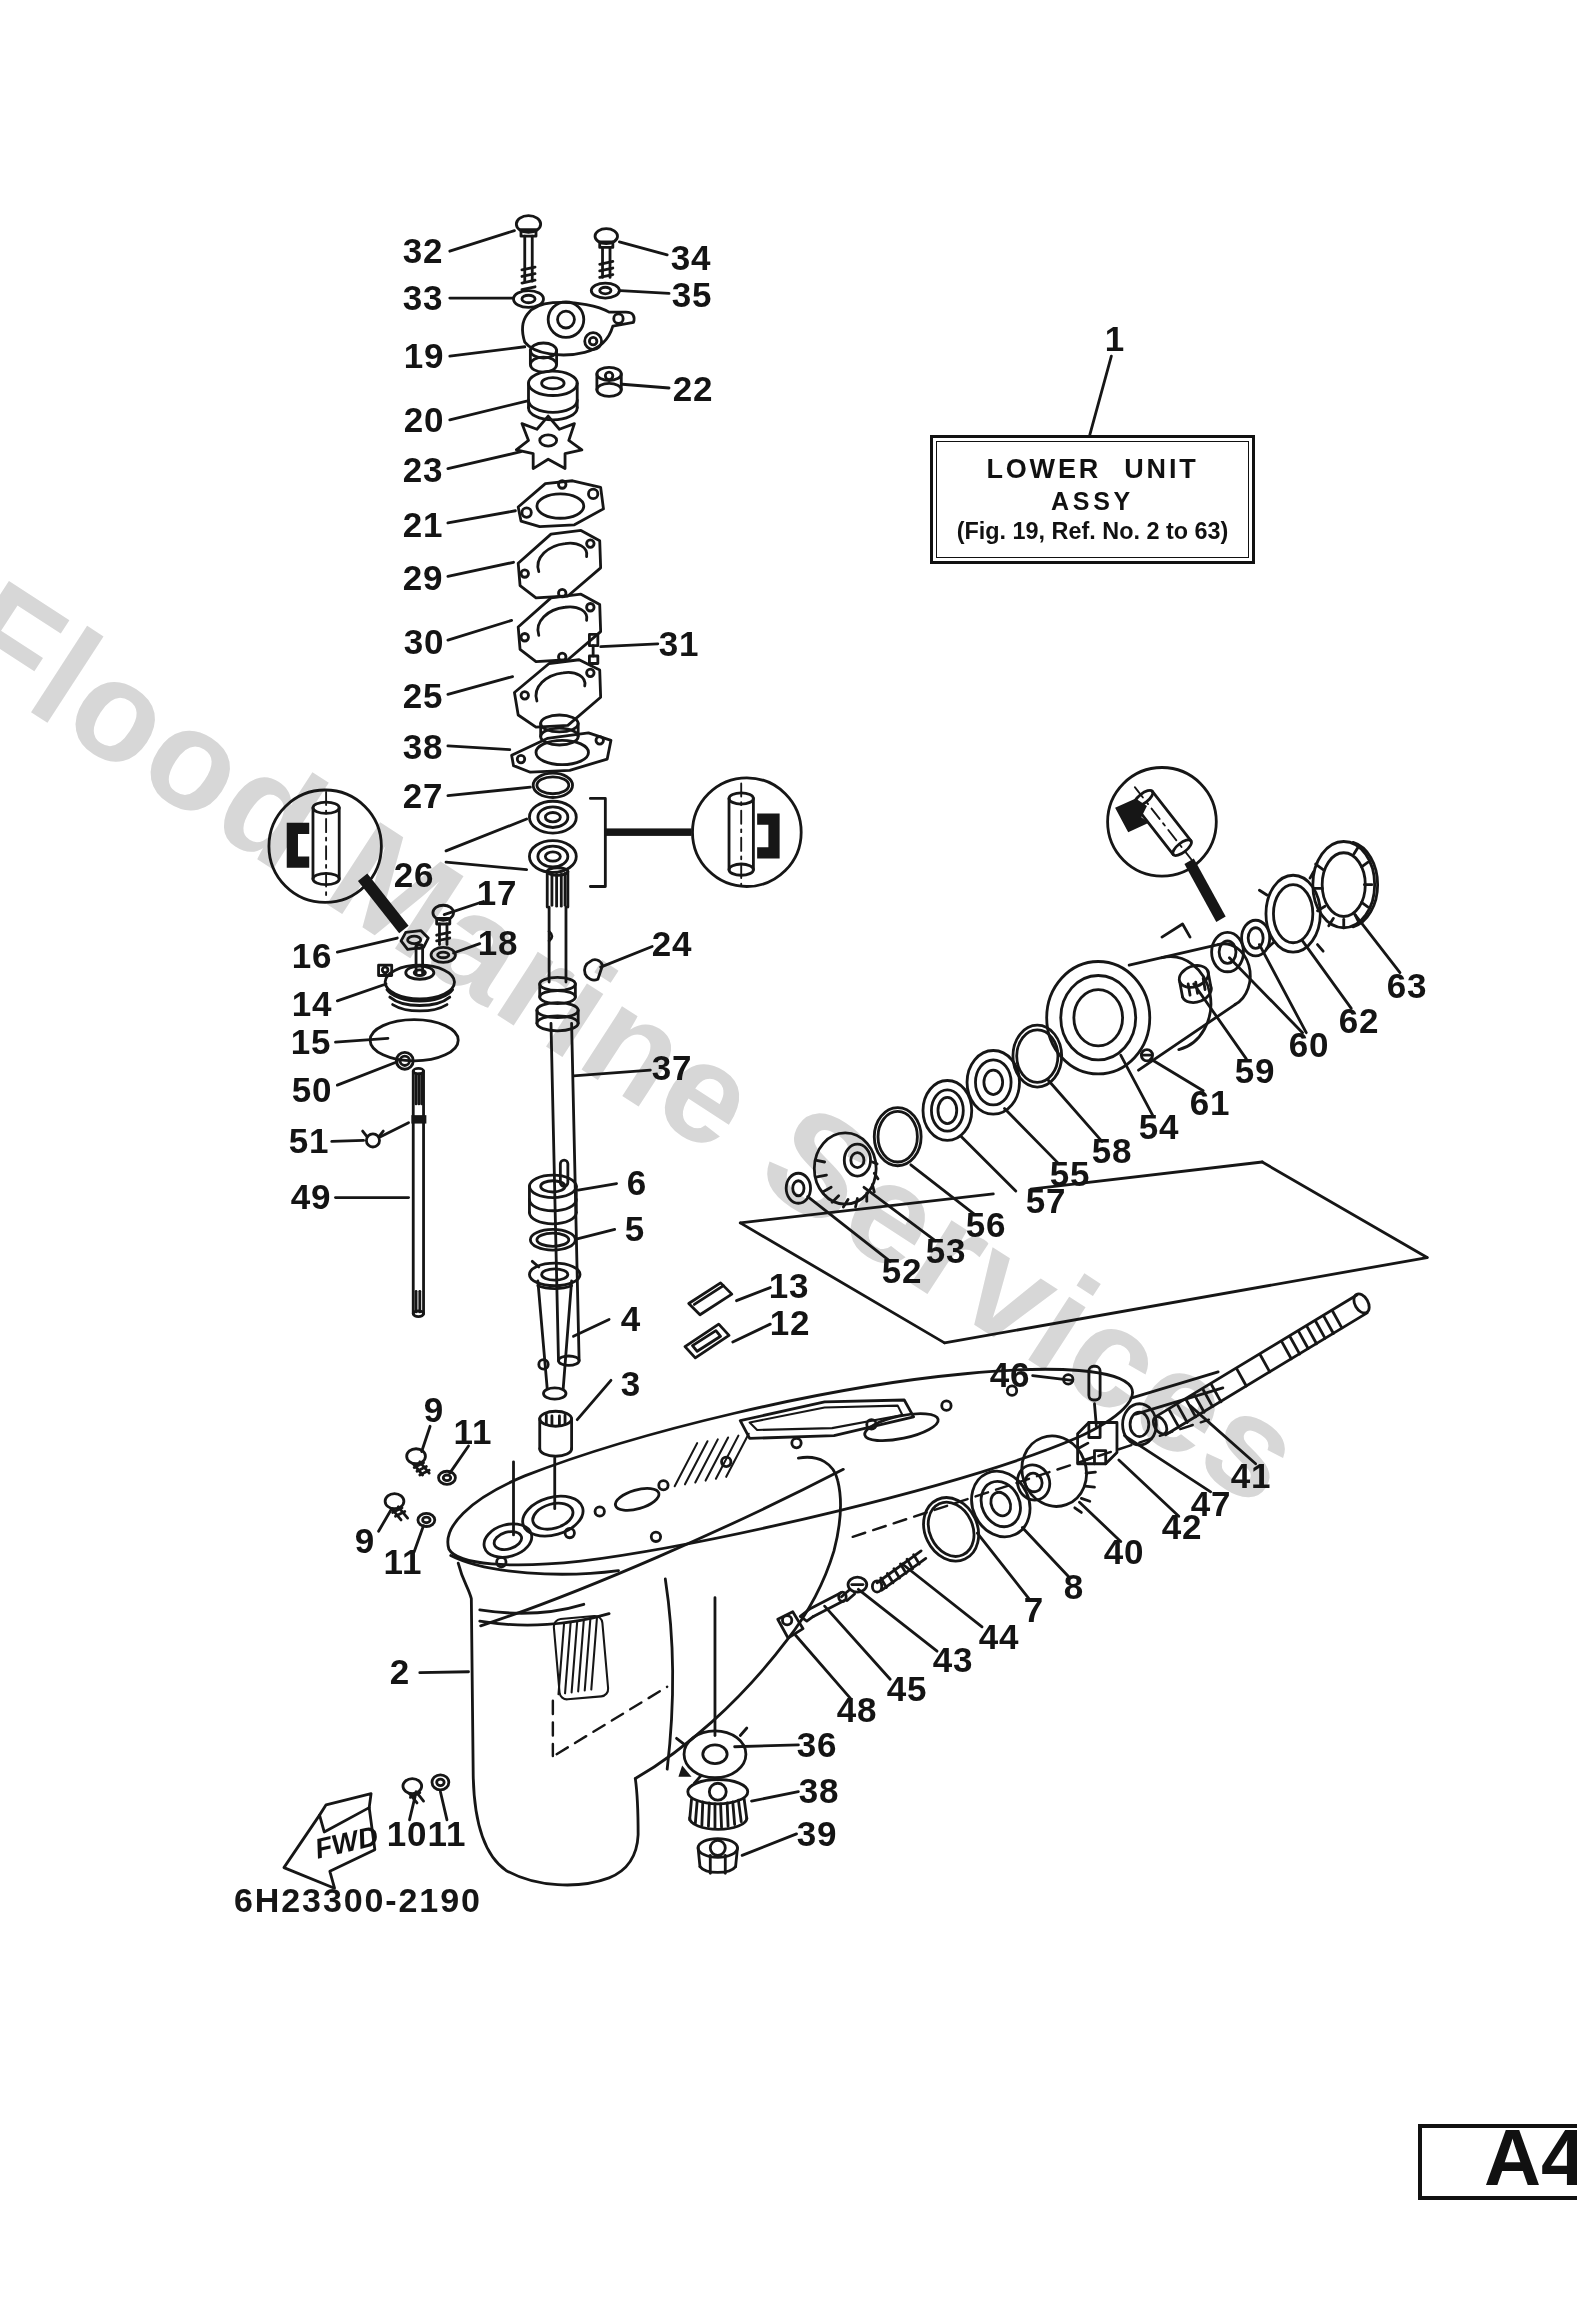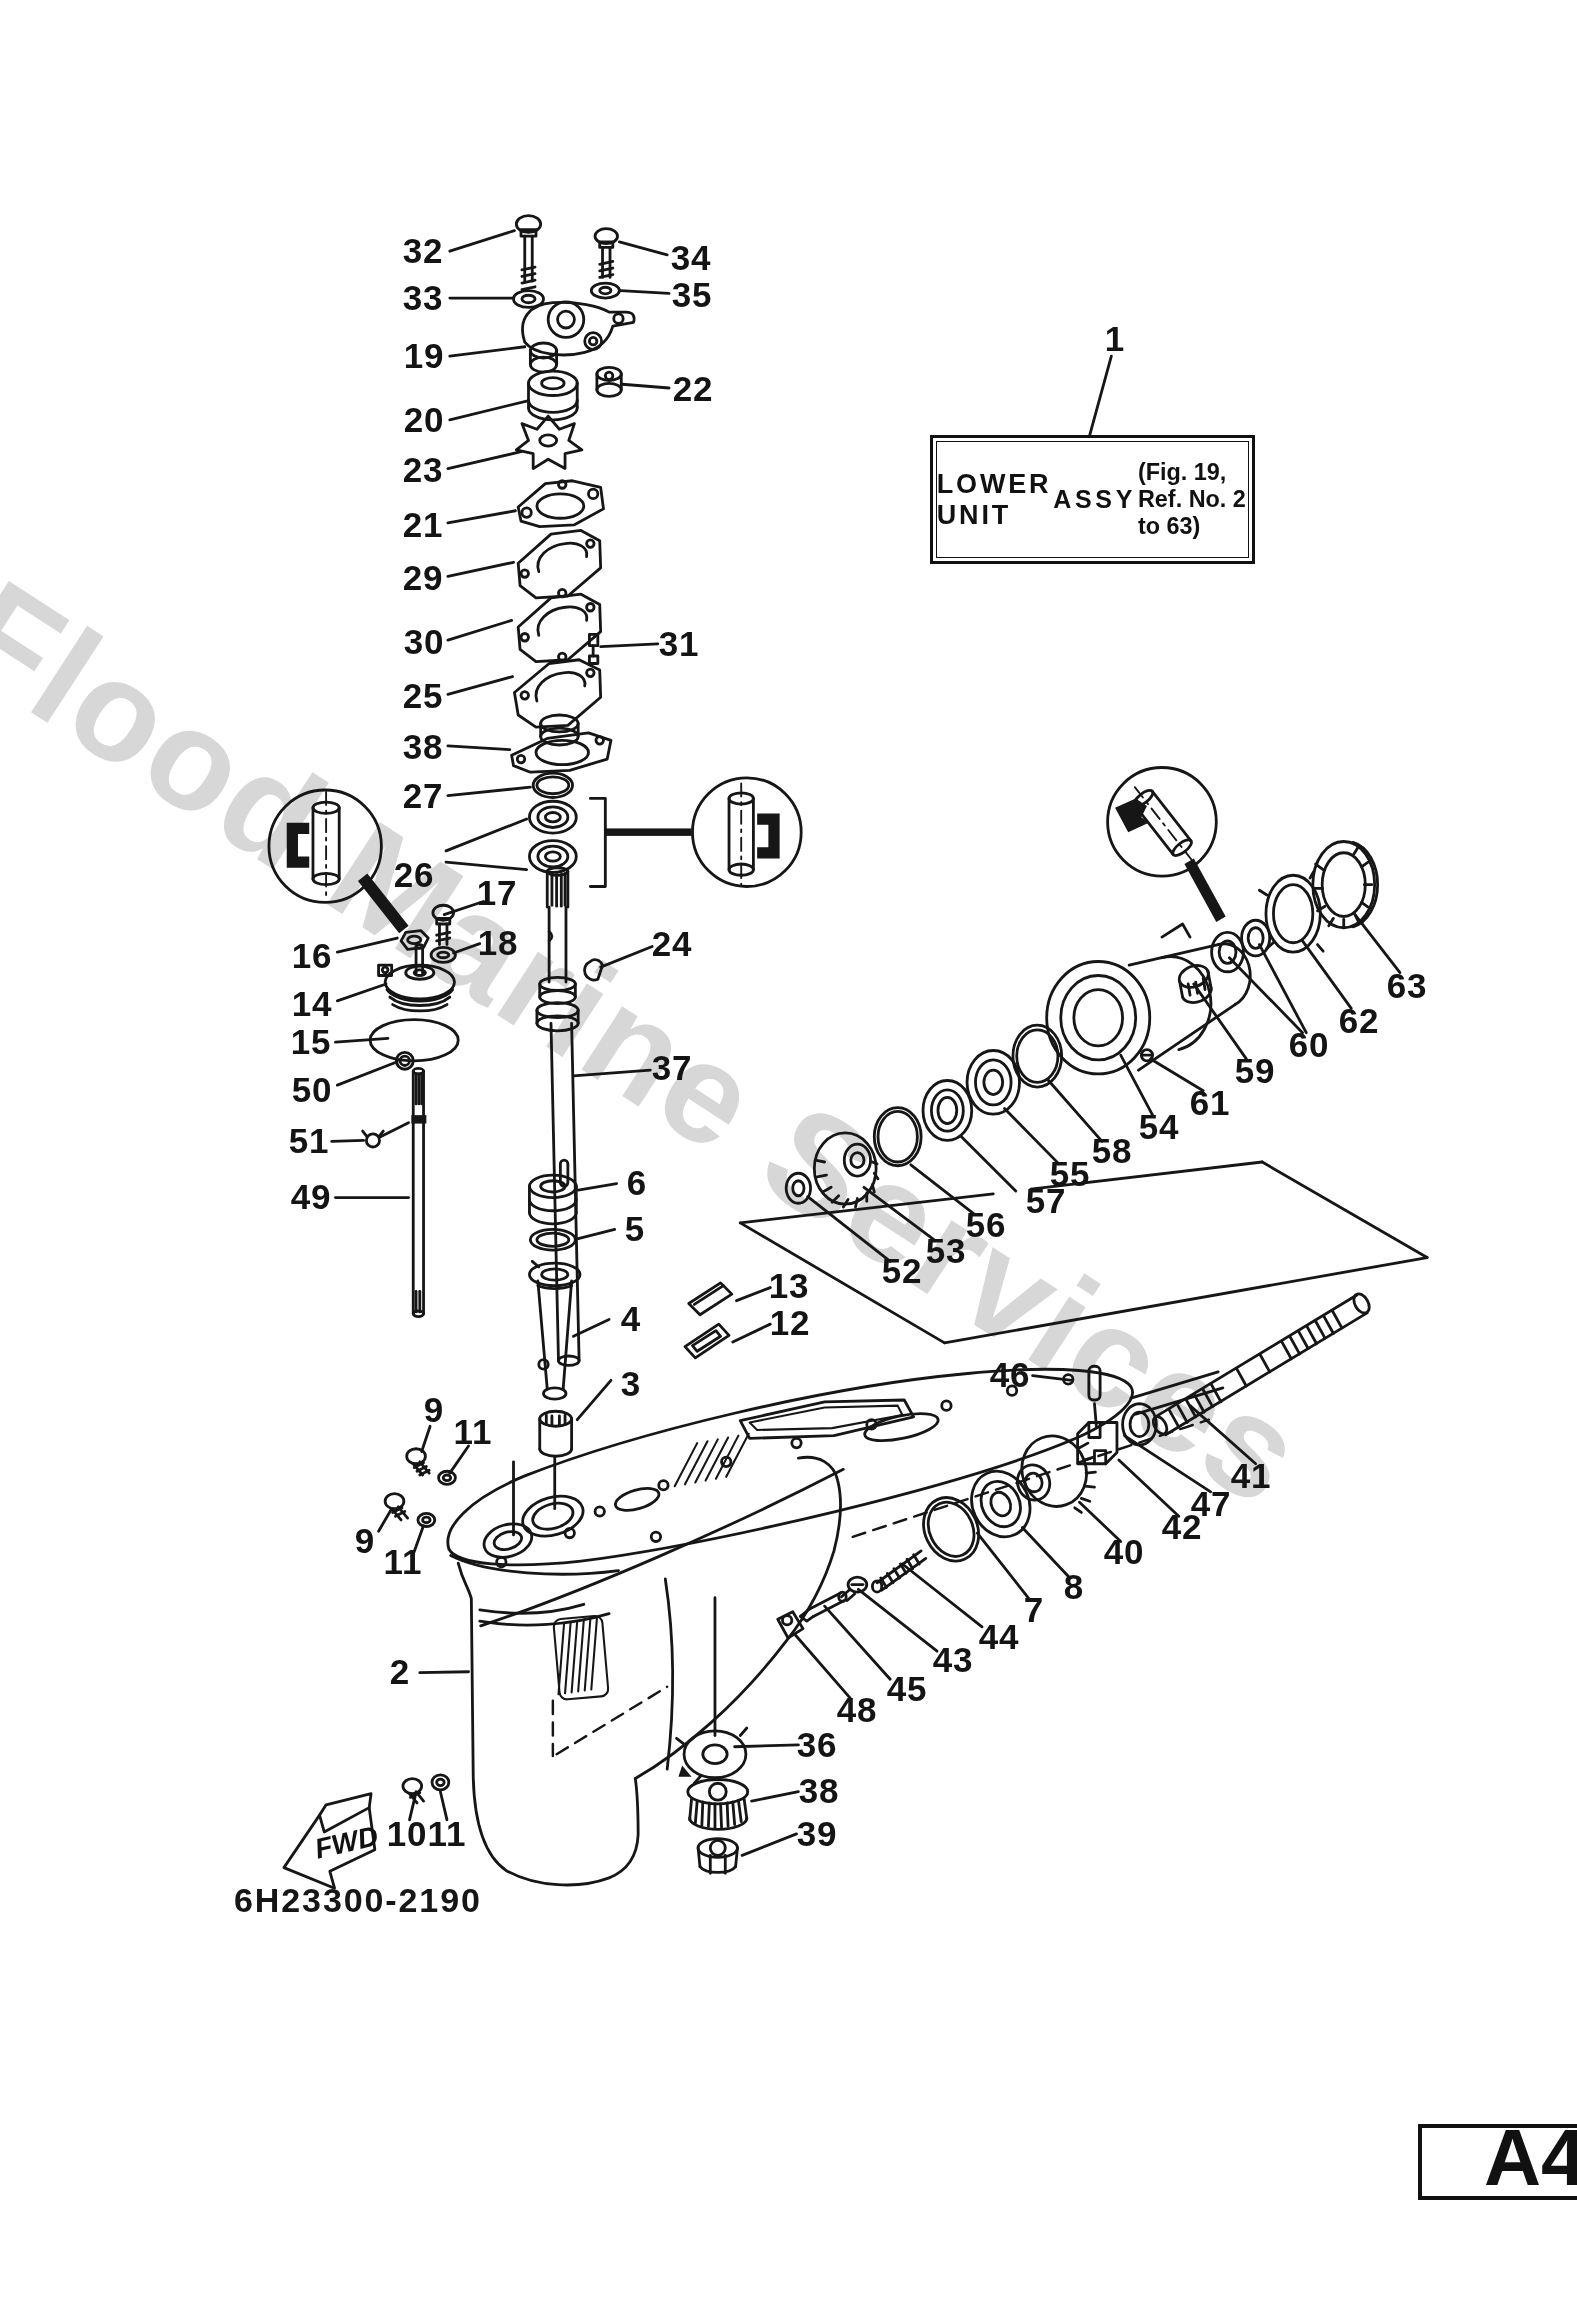--- a/index.html
+++ b/index.html
@@ -25,21 +25,21 @@
   .callout{
     position:absolute;transform:translate(-50%,-50%);
     font-size:35px;font-weight:700;color:#141414;letter-spacing:0.9px;white-space:nowrap;
   }
   #note-box{
     position:absolute;left:930px;top:435px;width:325px;height:129px;z-index:3;
     border:3.7px solid #111;background:#fff;box-sizing:border-box;padding:2.8px;
   }
   #note-box .inner{
     border:1.9px solid #111;width:100%;height:100%;box-sizing:border-box;
-    display:flex;flex-direction:row;align-items:center;justify-content:center;gap:1.9px;
+    display:flex;flex-direction:column;align-items:center;justify-content:center;gap:1.9px;
   }
   .nb-line1{font-size:27px;font-weight:700;letter-spacing:2.8px;word-spacing:13px;color:#111;}
   .nb-line2{font-size:25px;font-weight:700;letter-spacing:3.7px;color:#111;}
   .nb-line3{font-size:23.4px;font-weight:700;letter-spacing:0px;color:#111;}
   #drawing-code{
     position:absolute;left:234px;top:1881px;z-index:3;
     font-size:34px;color:#161616;letter-spacing:1.9px;font-weight:700;
   }
   #page-frame{
     position:absolute;left:1418px;top:2124px;width:225px;height:76px;z-index:3;

